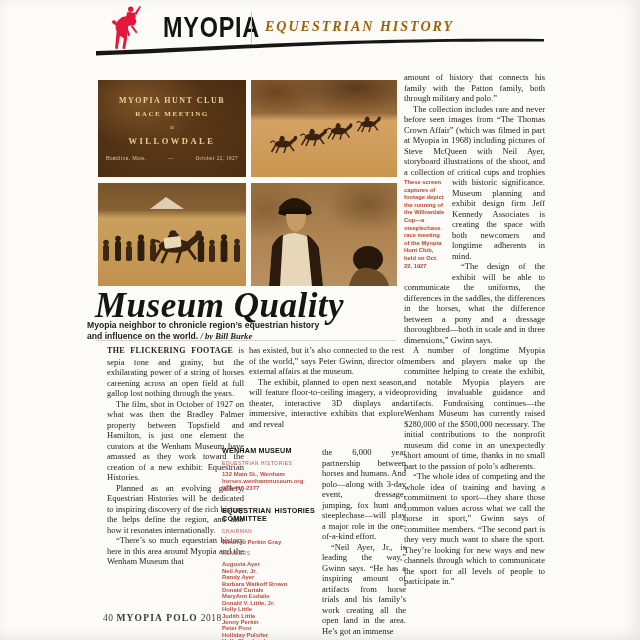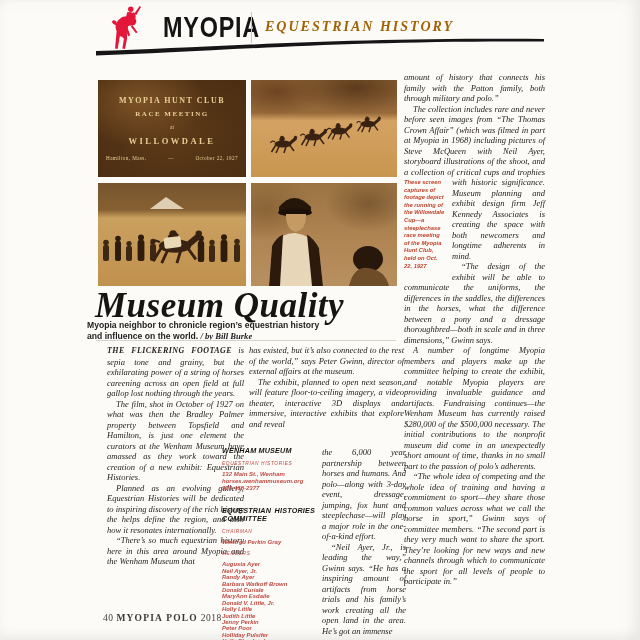--- a/index.html
+++ b/index.html
@@ -43,21 +43,21 @@
 
   
   .headline{left:95px;top:286px;font-style:italic;font-weight:bold;font-size:35px;
             letter-spacing:.5px;color:#171511;white-space:nowrap;}
   .deck{left:87px;top:320px;font-family:"Liberation Sans",sans-serif;font-weight:bold;
         font-size:8.6px;line-height:10.5px;color:#222;}
   .byline{font-family:"Liberation Serif",serif;font-style:italic;font-weight:bold;font-size:8.6px;}
   .deckrule{left:96px;top:340px;width:300px;height:1px;background:#d8d3ca;}
 
   
-  .bodycol{font-size:8.5px;line-height:10.5px;text-align:justify;font-style:italic;}
+  .bodycol{font-size:8.5px;line-height:10.5px;text-align:justify;}
   .bodycol p{margin:0;text-indent:9px;}
   .bodycol p.first{text-indent:0;}
   .leadin{font-weight:bold;font-size:8px;letter-spacing:.4px;}
   .col1{left:107px;top:345px;width:137px;}
   .col2top{left:249px;top:345px;width:155px;}
   .col2wrap{left:222px;top:447px;width:184px;}
   .col3{left:404px;top:72px;width:141px;}
 
   
   .photo-caption{float:left;width:42px;margin:2px 6px 2px 0;

